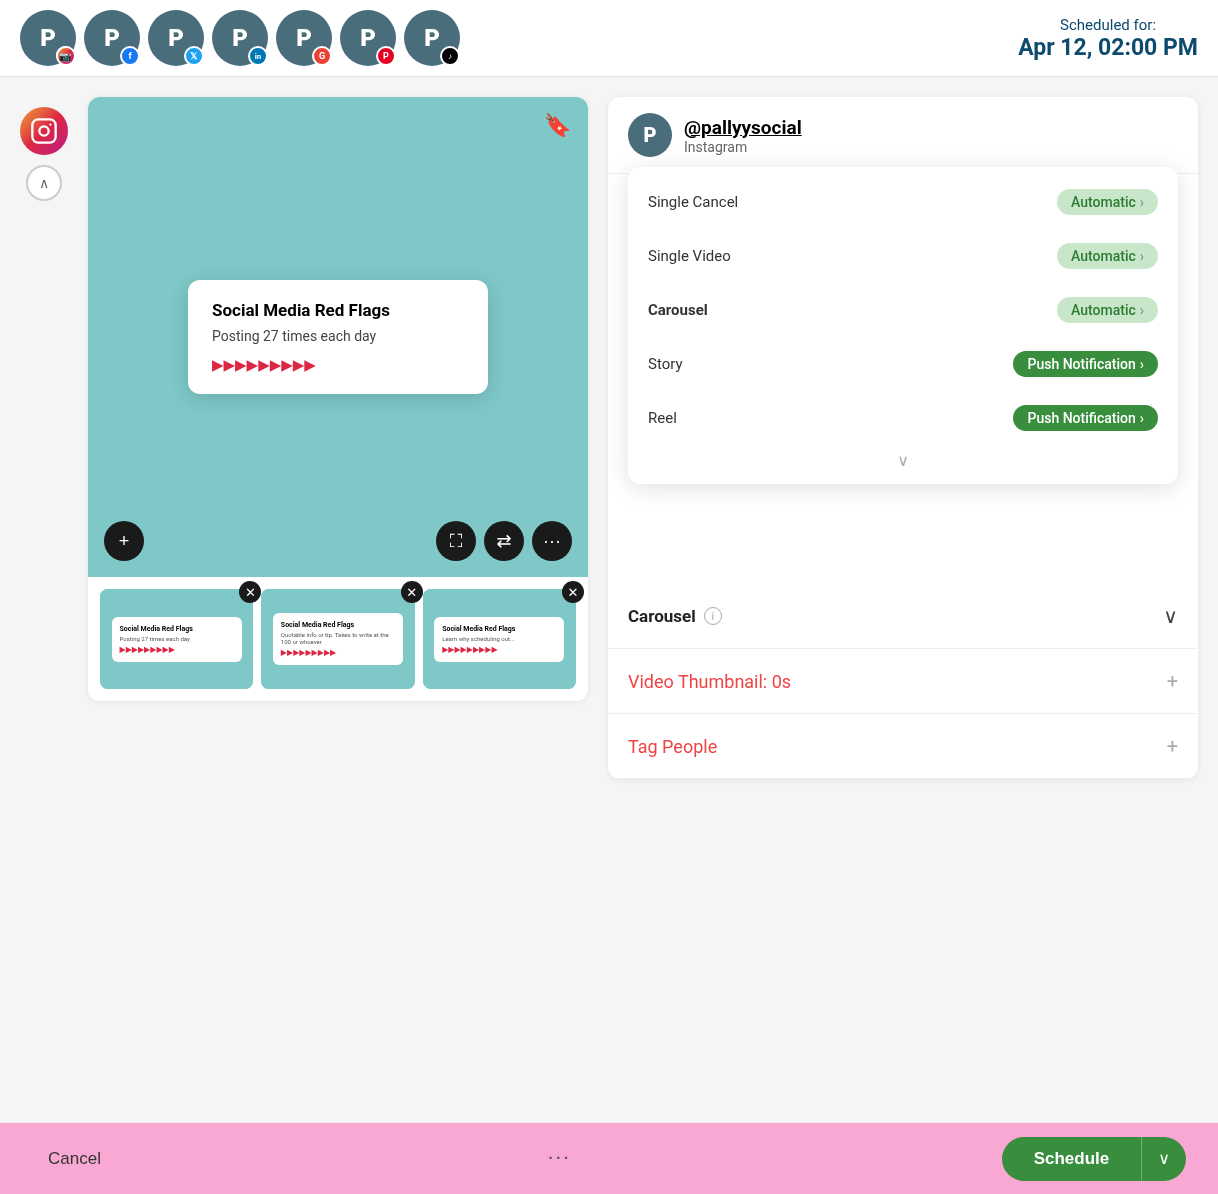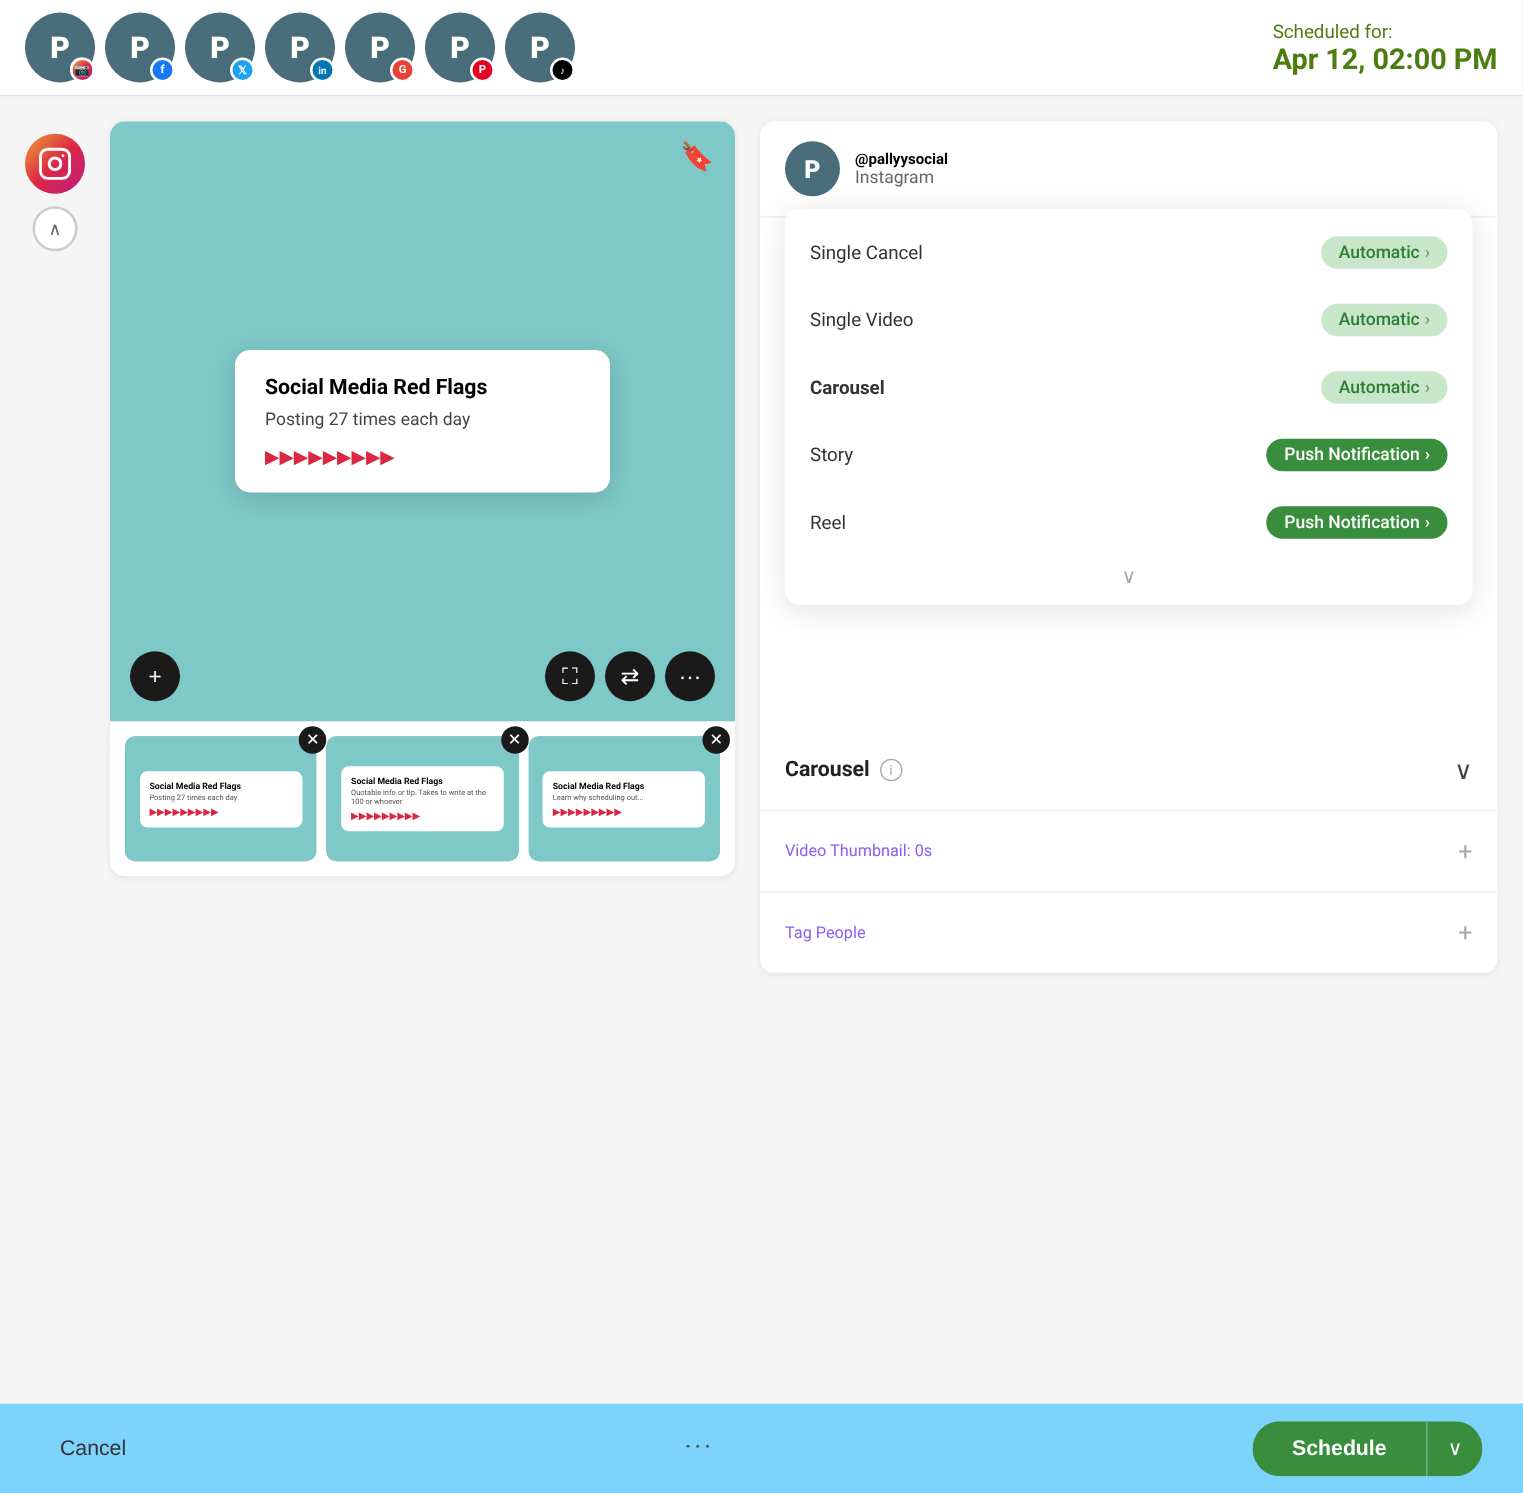--- a/index.html
+++ b/index.html
@@ -57,23 +57,23 @@
     .badge-facebook { background: #1877f2; }
     .badge-twitter { background: #1da1f2; }
     .badge-linkedin { background: #0077b5; }
     .badge-google { background: #ea4335; }
     .badge-pinterest { background: #e60023; }
     .badge-tiktok { background: #000; }
     .badge-check { background: #4caf50; }
     .platform-letter { font-weight: 900; font-size: 24px; color: #fff; }
 
     .scheduled-info {
-      text-align: left;
+      text-align: center;
       font-size: 15px;
-      color: #4d7c0f;
+      color: #0c4a6e;
     }
     .scheduled-info .date {
       font-weight: 700;
       font-size: 23px;
     }
 
     
     .main-content {
       display: flex;
       padding: 20px;
@@ -263,21 +263,21 @@
       height: 44px;
       border-radius: 50%;
       background: #4a6d7c;
       display: flex;
       align-items: center;
       justify-content: center;
       color: #fff;
       font-weight: 900;
       font-size: 20px;
     }
-    .account-name { font-weight: 700; font-size: 12px; }
+    .account-name { font-weight: 700; font-size: 19px; text-decoration: underline; }
     .account-platform { font-size: 14px; color: #666; }
 
     
     .dropdown-overlay {
       position: absolute;
       top: 70px;
       left: 20px;
       right: 20px;
       background: #fff;
       border-radius: 12px;
@@ -309,32 +309,32 @@
 
     
     .section-row {
       display: flex;
       align-items: center;
       justify-content: space-between;
       padding: 20px 20px;
       border-bottom: 1px solid #eee;
       font-size: 15px;
     }
-    .section-row .label { color: #8b5cf6; font-size: 13px; text-align: center; }
+    .section-row .label { color: #ef4444; font-size: 18px; text-align: center; }
     .section-row .section-title { font-weight: 700; font-size: 17px; color: #222; }
     .section-icon { font-size: 20px; color: #aaa; }
     .expand-icon { font-size: 20px; color: #444; }
 
     
     .footer {
       position: fixed;
       bottom: 0;
       left: 0;
       right: 0;
-      background: #7dd3fc;
+      background: #f9a8d4;
       border-top: 1px solid #eee;
       padding: 16px 32px;
       display: flex;
       align-items: center;
       justify-content: space-between;
       height: 72px;
     }
     .cancel-btn {
       background: none;
       border: none;

